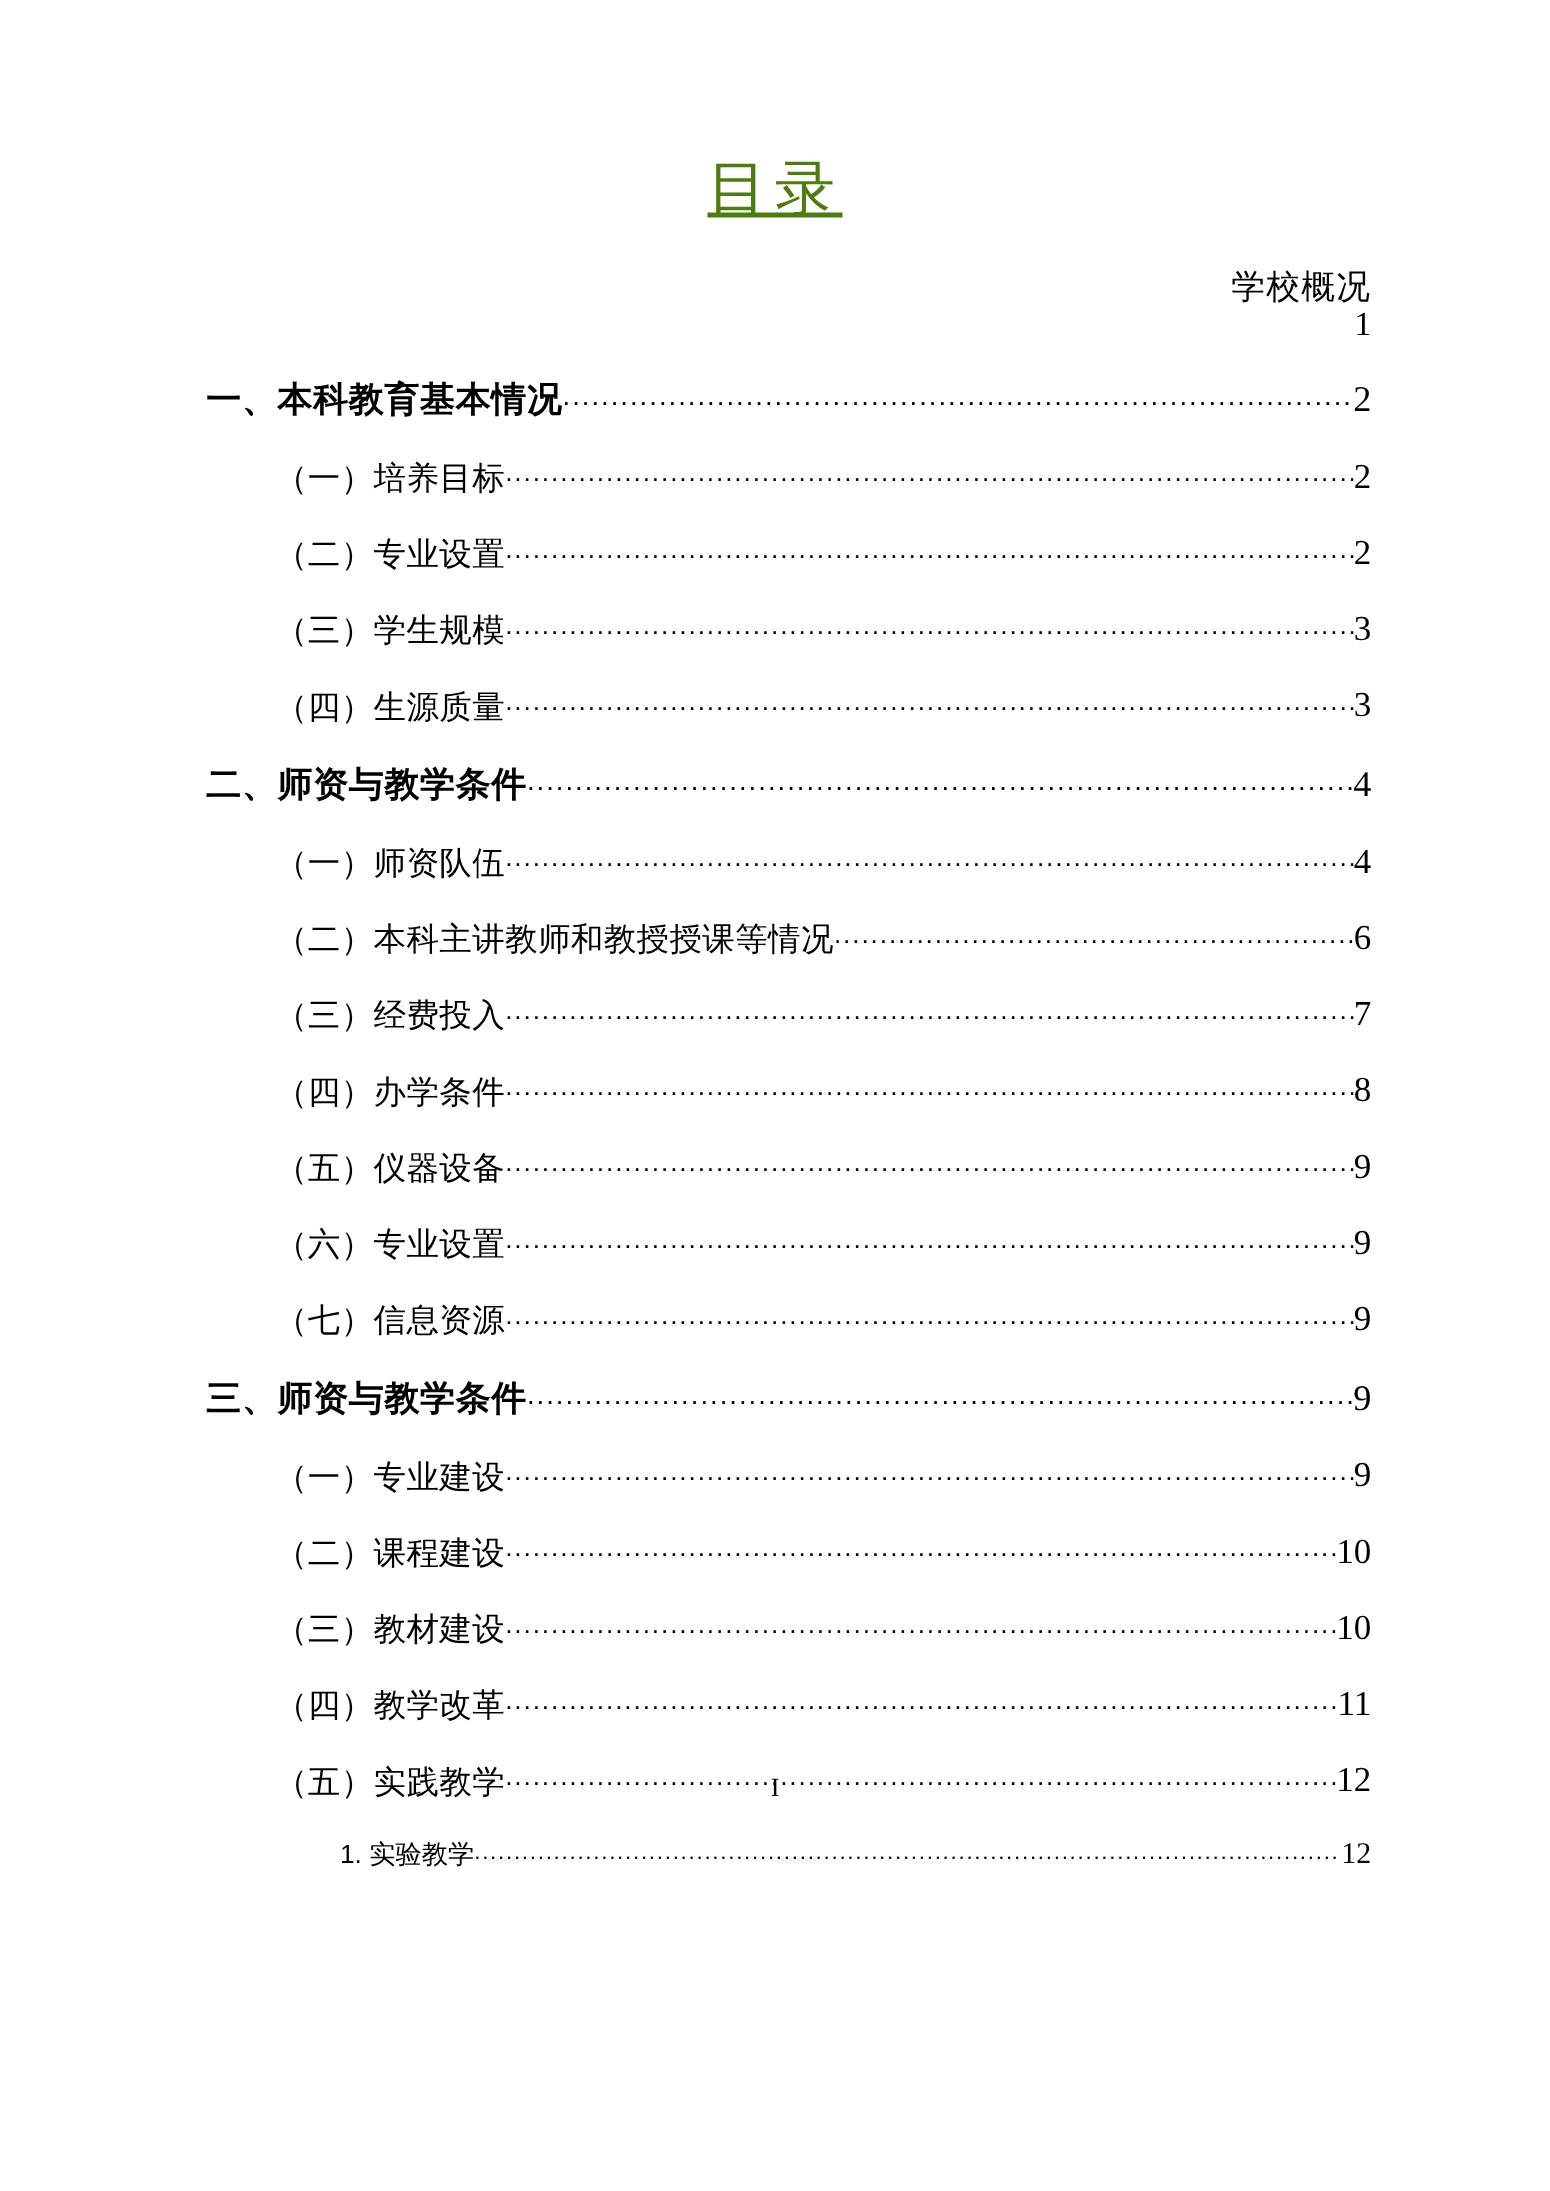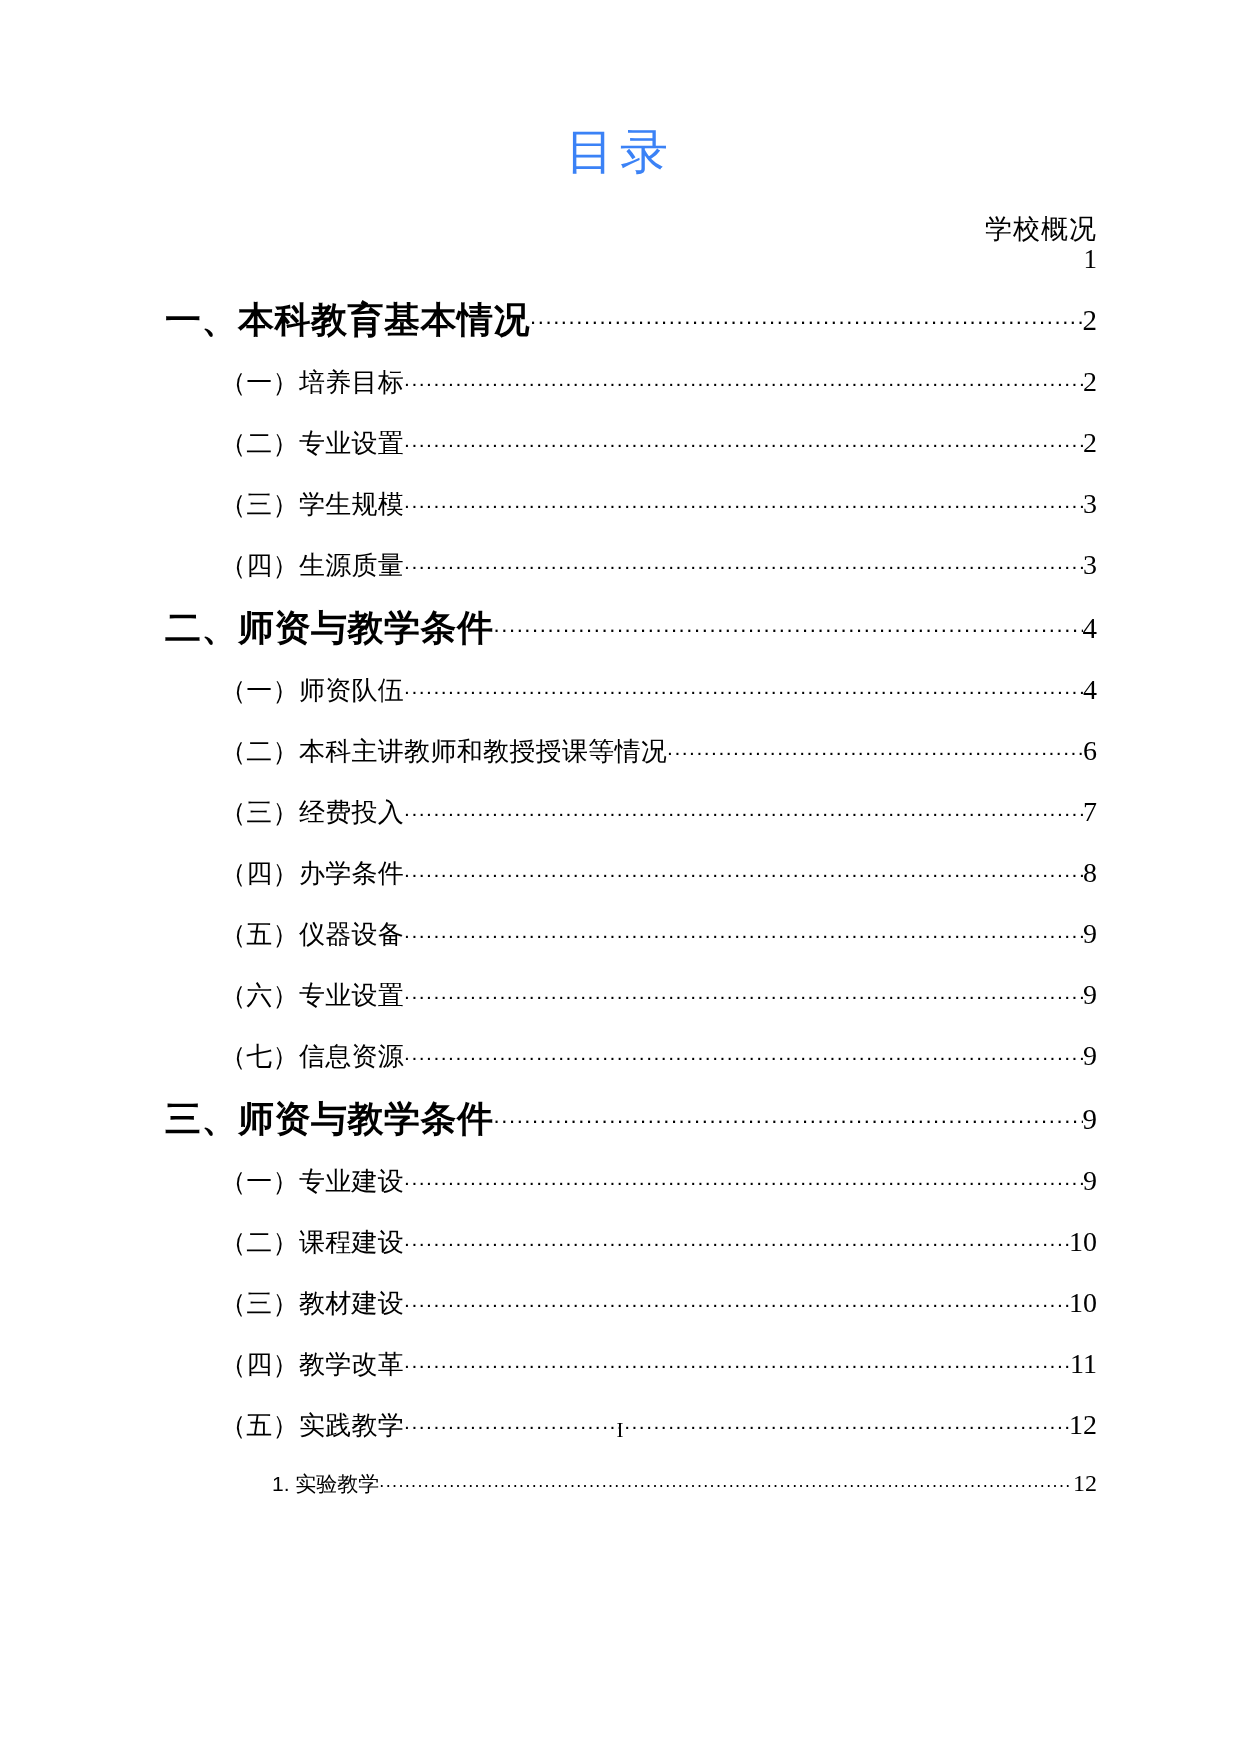--- a/index.html
+++ b/index.html
@@ -27,22 +27,23 @@
 
   
   .toc-title {
     text-align: center;
     font-family: "Liberation Serif", "DejaVu Serif", serif;
     font-size: 48px;
     line-height: 1;
     letter-spacing: 6px;
     margin: 0;
     padding-top: 128px;
-    color: #3b82f6;
+    color: #4d7c0f;
     font-weight: normal;
+    text-decoration: underline;
   }
 
   
   .toc-list {
     margin: 0;
     padding: 0;
     list-style: none;
     position: relative;
     padding-top: 38px;
   }
@@ -108,21 +109,21 @@
     line-height: 30px;
     padding-left: 6px;
   }
 
   
   .lvl1 {
     height: 64px;
     padding-left: 165px;
   }
   .lvl1 .toc-label {
-    font-size: 36px;
+    font-size: 28px;
     line-height: 32px;
     font-weight: bold;
     letter-spacing: 0.5px;
   }
   .lvl1 .toc-leader {
     height: 32px;
     margin: 0;
   }
   .lvl1 .toc-leader::before {
     content: "..................................................................................................................................................................................";

